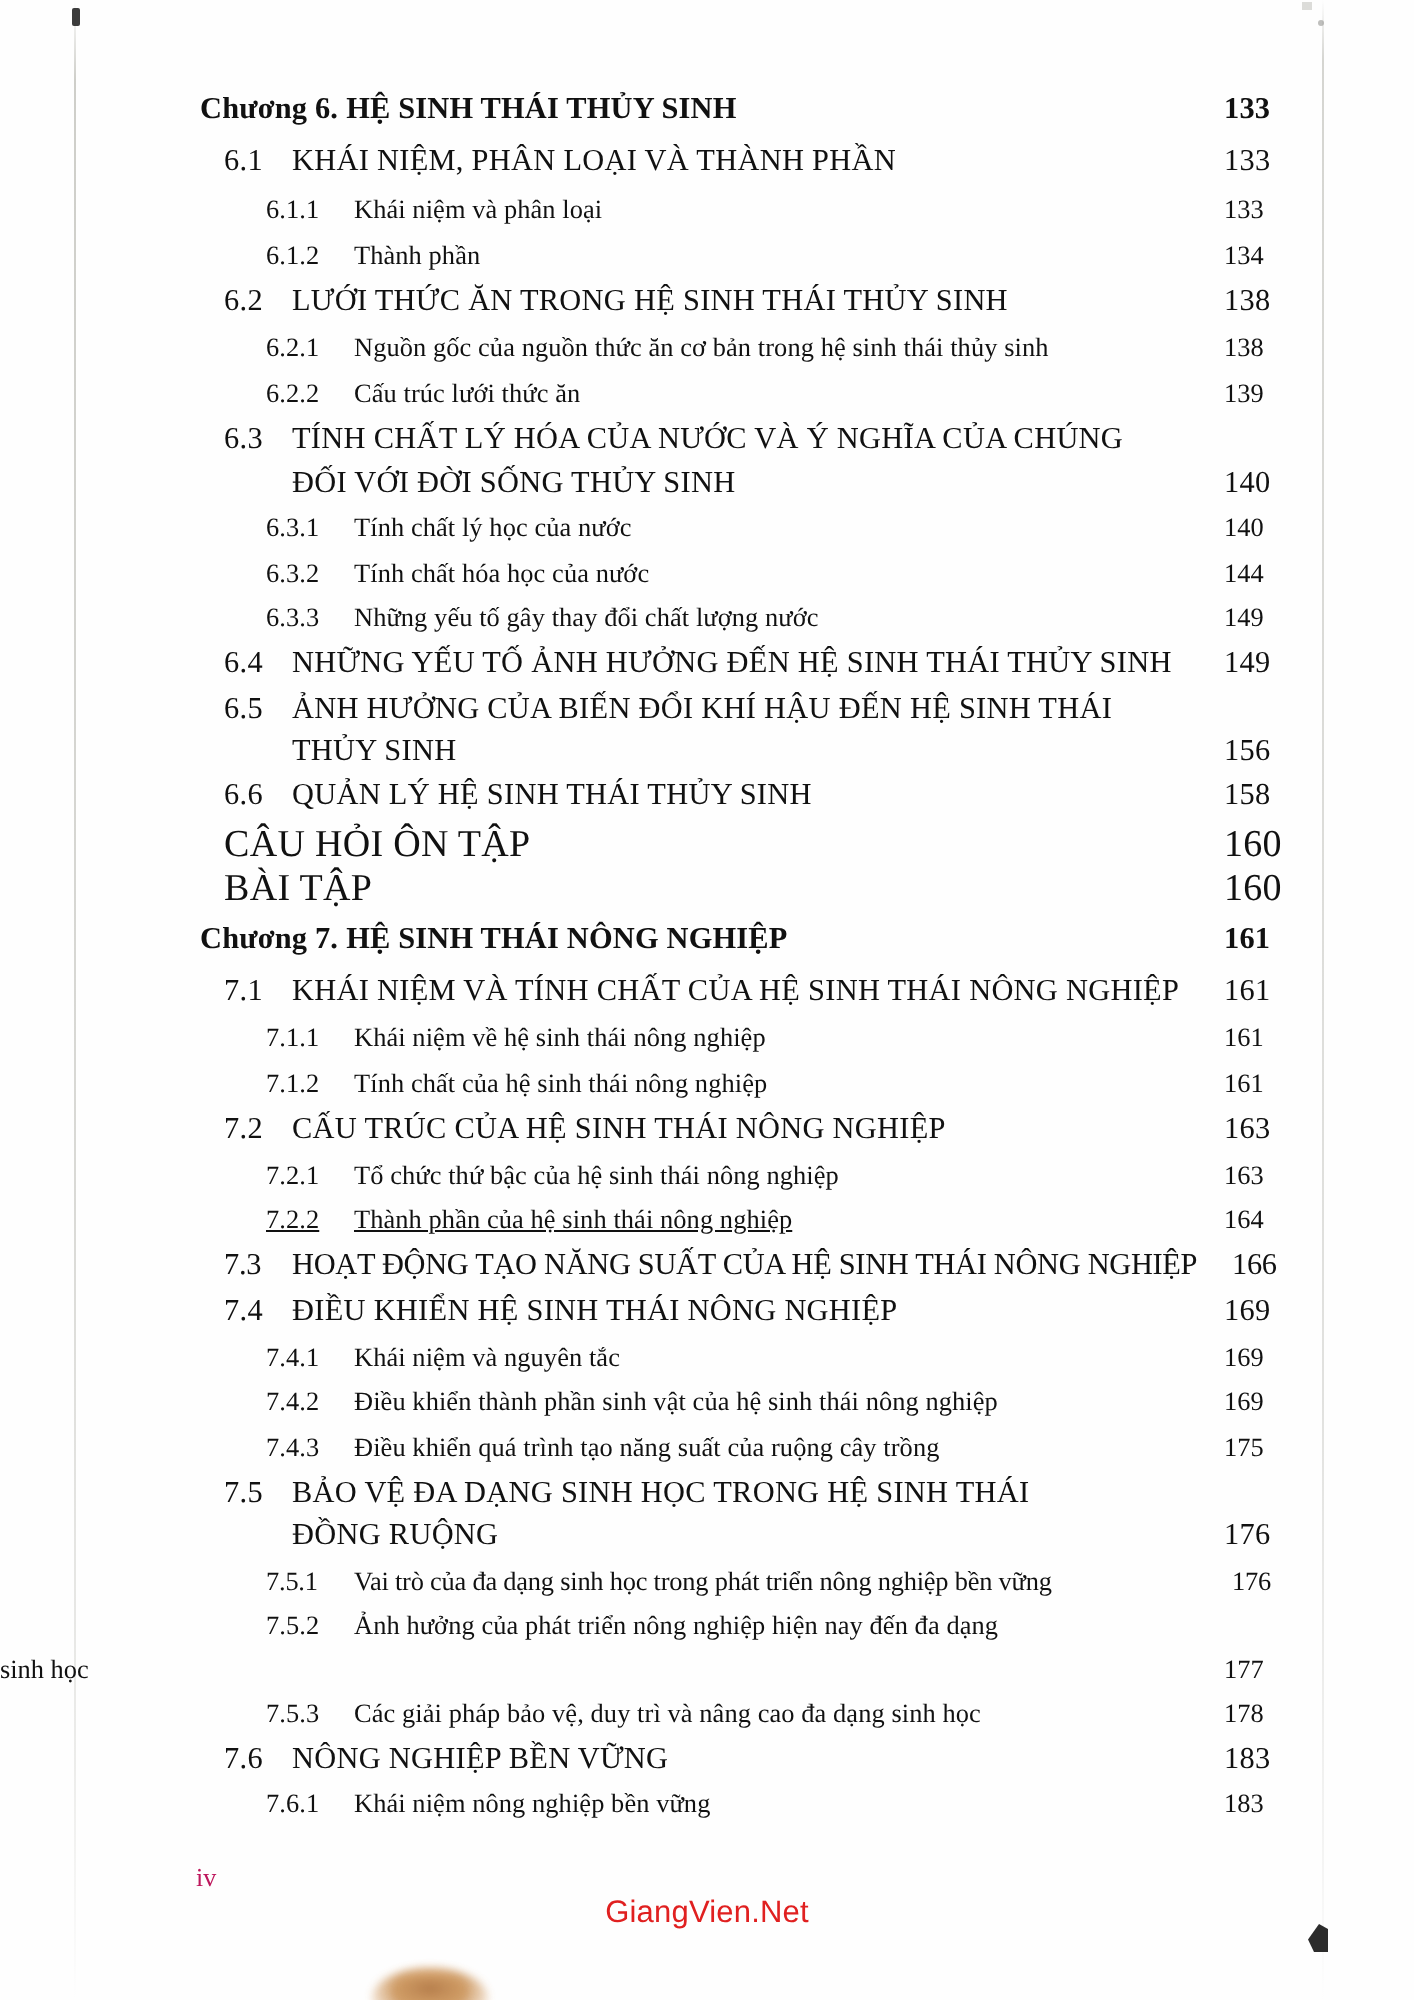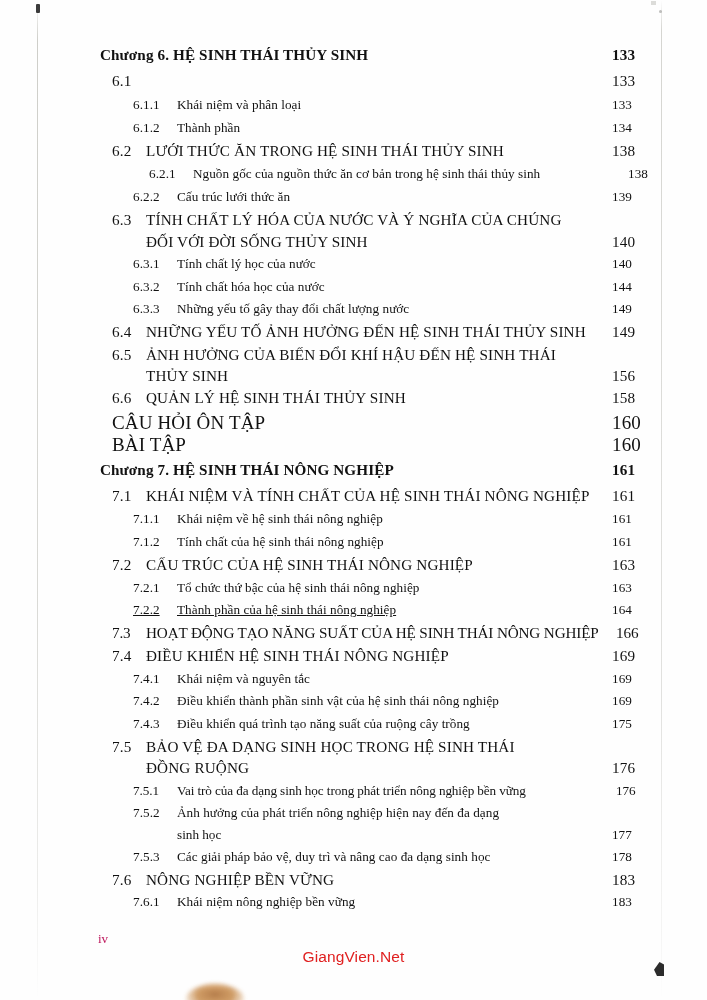--- a/index.html
+++ b/index.html
@@ -136,21 +136,21 @@
   .row-l2 {
     font-size: 13.2px;
     letter-spacing: 0.05px;
   }
   .row-l2 .num { width: 44px; margin-left: 133px; }
 
   
   .row-cont-l1 { font-size: 15.2px; letter-spacing: 0.15px; }
   .row-cont-l1 .title { margin-left: 146px; }
   .row-cont-l2 { font-size: 13.2px; }
-  .row-cont-l2 .title { margin-left: 177px; }
+  .row-cont-l2 .title { }
 
   
   .row-plain { font-size: 19px; letter-spacing: 0.15px; }
   .row-plain .title { margin-left: 112px; }
 
   
   .row-l1.tight { letter-spacing: -0.15px; }
   .row-l1.tight .pageno { left: 616px; }
 
   
@@ -191,38 +191,39 @@
 <div id="bottom-blob2"></div>
 
 <div id="toc">
     <div class="toc-row row-chapter" style="position: absolute; left: 0px; top: 46px; width: 636px;">
       <span class="num">Chương 6.</span>
       <span class="title">HỆ SINH THÁI THỦY SINH</span>
       <span class="pageno">133</span>
     </div>
     <div class="toc-row row-l1" style="position: absolute; left: 0px; top: 72px; width: 707px;">
       <span class="num">6.1</span>
+      <span class="title">KHÁI NIỆM, PHÂN LOẠI VÀ THÀNH PHẦN</span>
       <span class="pageno">133</span>
     </div>
     <div class="toc-row row-l2" style="position: absolute; left: 0px; top: 97px; width: 707px;">
       <span class="num">6.1.1</span>
       <span class="title">Khái niệm và phân loại</span>
       <span class="pageno">133</span>
     </div>
     <div class="toc-row row-l2" style="position: absolute; left: 0px; top: 120px; width: 707px;">
       <span class="num">6.1.2</span>
       <span class="title">Thành phần</span>
       <span class="pageno">134</span>
     </div>
     <div class="toc-row row-l1" style="position: absolute; left: 0px; top: 142px; width: 707px;">
       <span class="num">6.2</span>
       <span class="title">LƯỚI THỨC ĂN TRONG HỆ SINH THÁI THỦY SINH</span>
       <span class="pageno">138</span>
     </div>
-    <div class="toc-row row-l2" style="position: absolute; left: 0px; top: 166px; width: 635px; margin-left: 16px;">
+    <div class="toc-row row-l2" style="position: absolute; left: 0px; top: 166px; width: 635px;">
       <span class="num">6.2.1</span>
       <span class="title">Nguồn gốc của nguồn thức ăn cơ bản trong hệ sinh thái thủy sinh</span>
       <span class="pageno">138</span>
     </div>
     <div class="toc-row row-l2" style="position: absolute; left: 0px; top: 189px; width: 707px;">
       <span class="num">6.2.2</span>
       <span class="title">Cấu trúc lưới thức ăn</span>
       <span class="pageno">139</span>
     </div>
     <div class="toc-row row-l1" style="position: absolute; left: 0px; top: 211px; width: 707px;">

